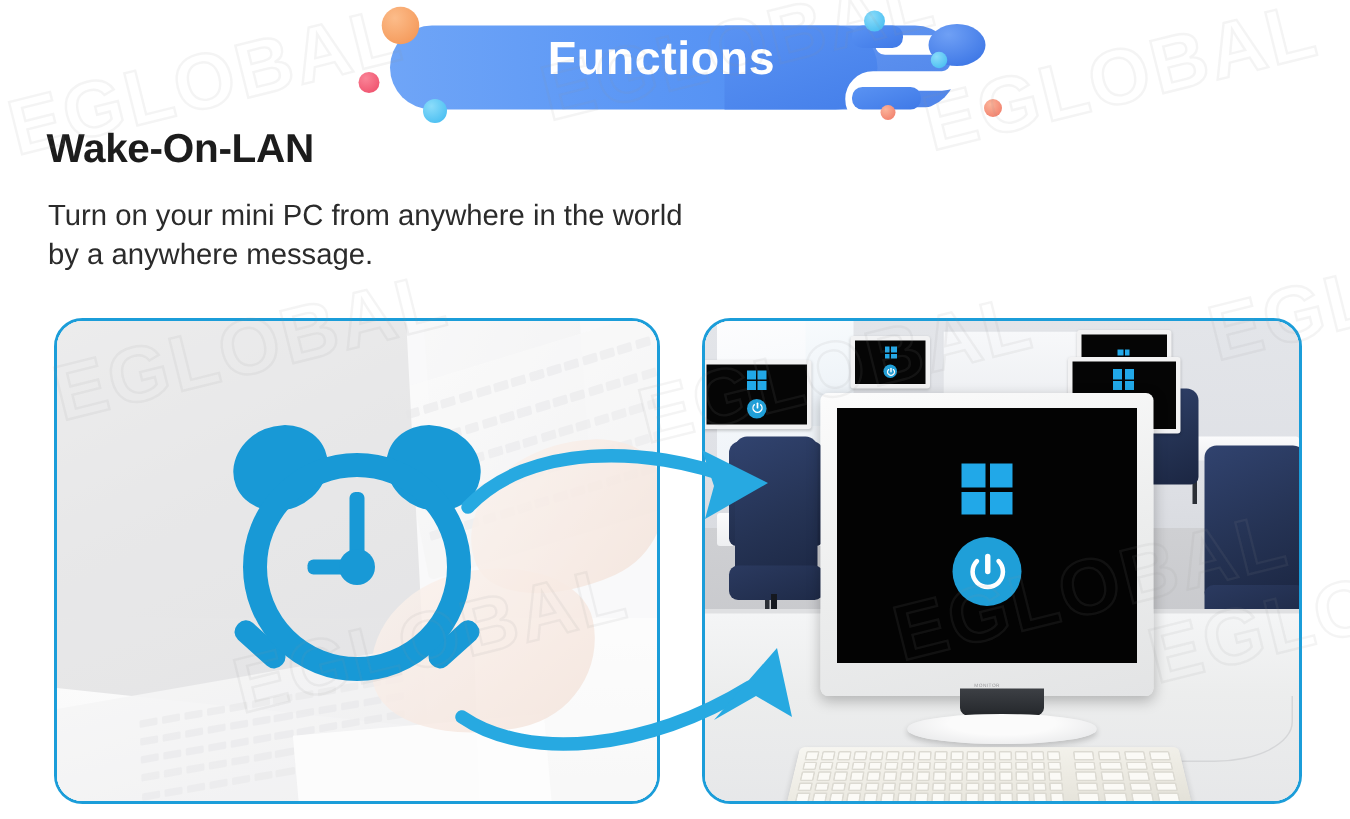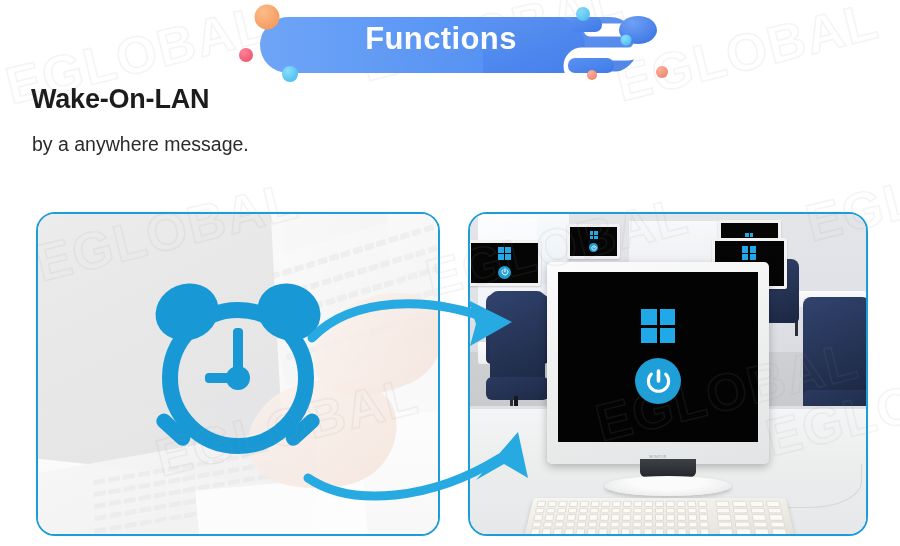--- a/index.html
+++ b/index.html
@@ -247,20 +247,21 @@
     <circle cx="345" cy="14" r="7" fill="url(#gCy)"></circle>
     <circle cx="388" cy="40" r="5.5" fill="url(#gCy)"></circle>
     <circle cx="354" cy="75" r="5" fill="url(#gPch)"></circle>
     <circle cx="424" cy="72" r="6" fill="url(#gPch)"></circle>
   </svg>
   <div class="banner-title">Functions</div>
 </div>
 
 <div class="headline">Wake-On-LAN</div>
 <div class="subcopy">
+  <div>Turn on your mini PC from anywhere in the world</div>
   <div>by a anywhere message.</div>
 </div>
 
 <div class="panel panel-left">
   <div class="lp-photo">
     <div class="lp-desk"></div>
     <div class="lp-monitor"></div>
     <div class="lp-kbd" id="lp-kbd">
         <i style="left: 3%; top: 12%; width: 5.4%;"></i>
         <i style="left: 9.7%; top: 12%; width: 5.4%;"></i>

